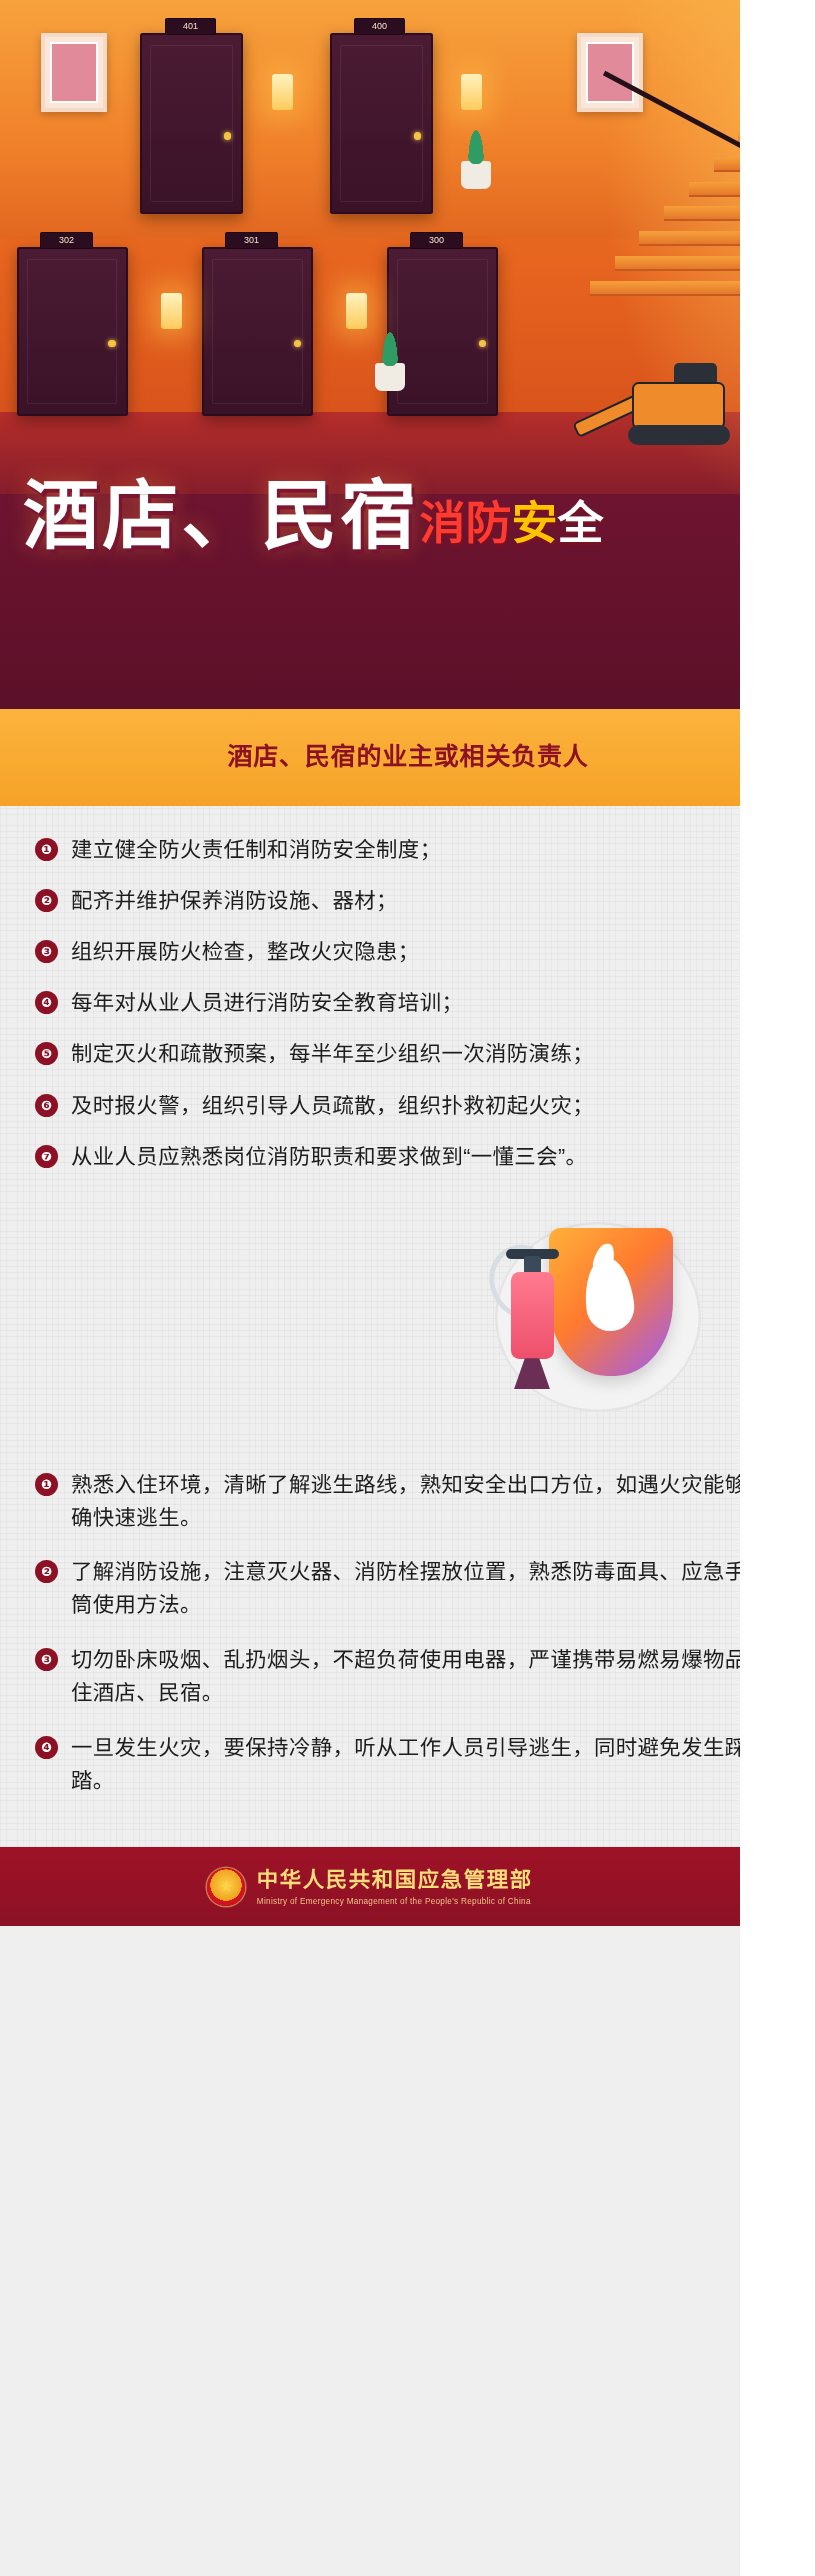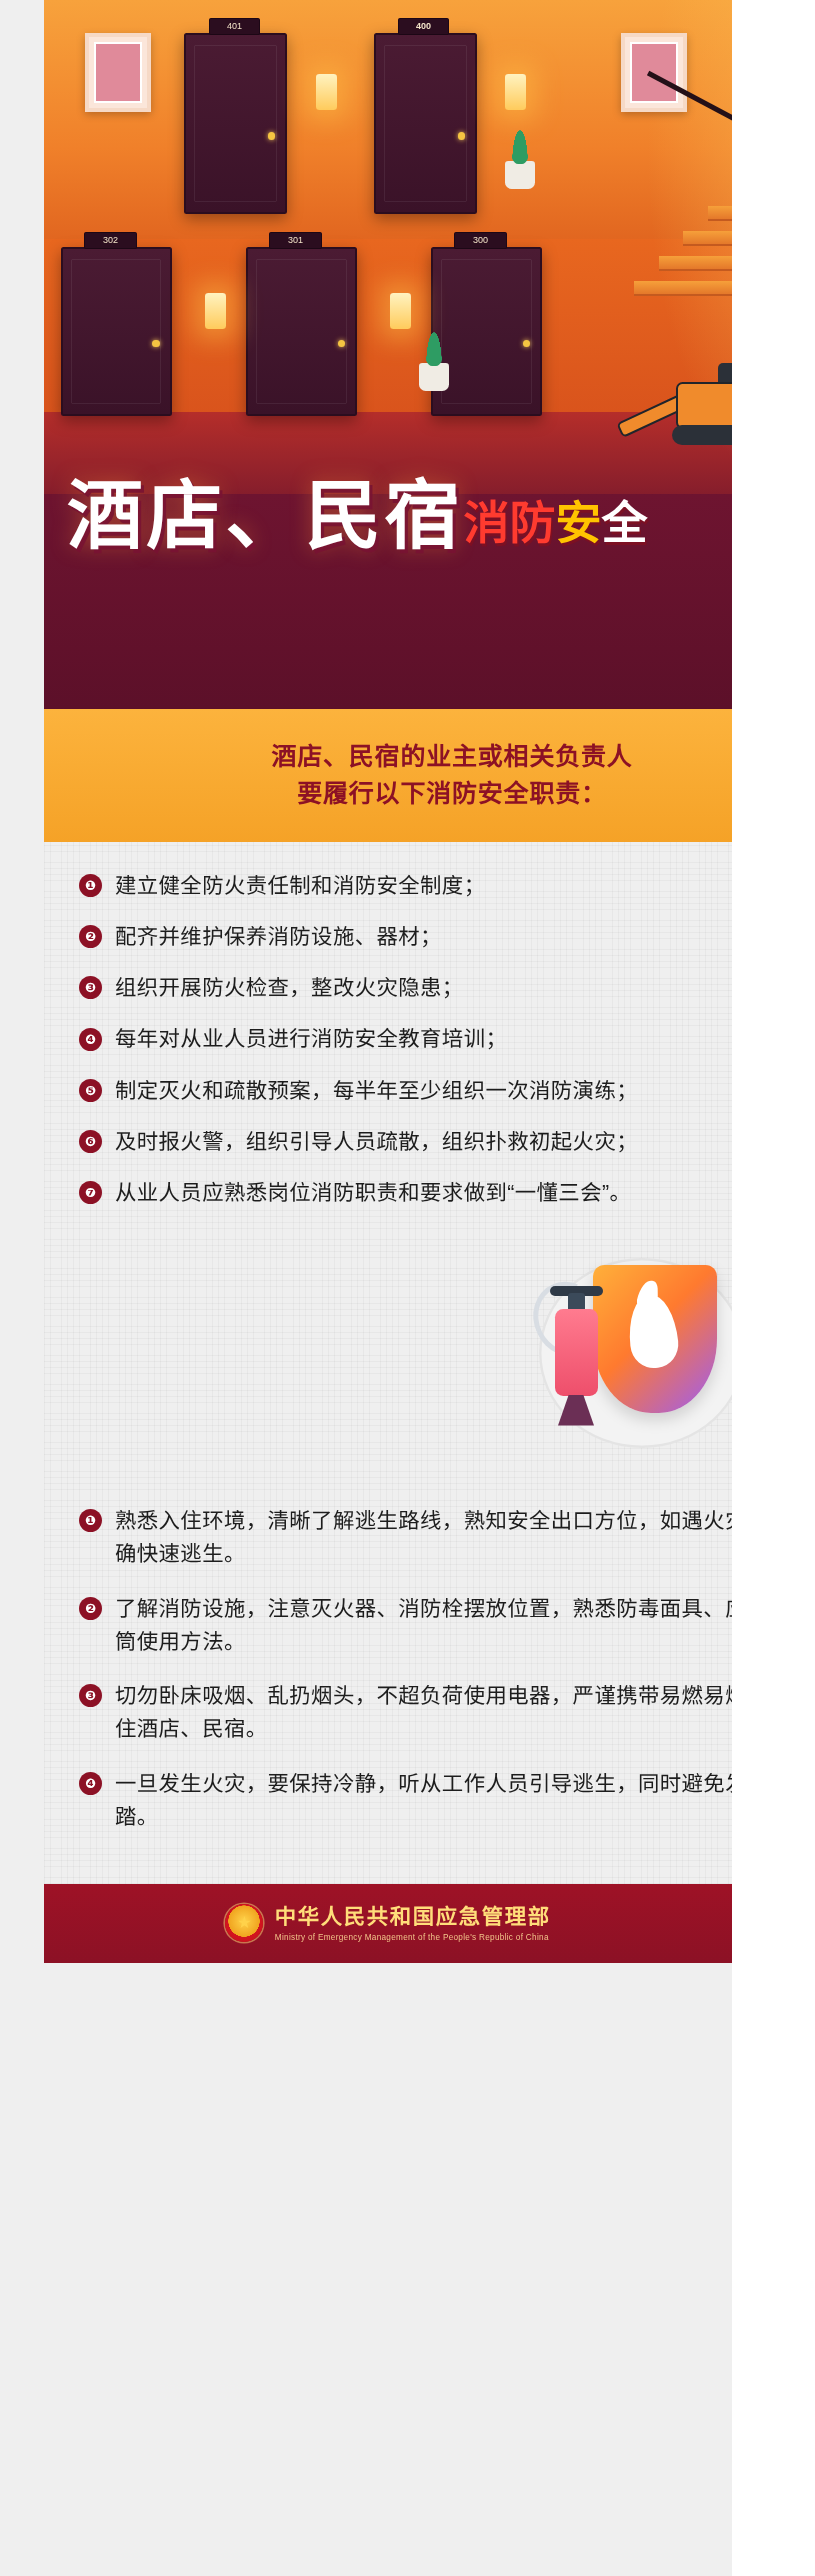--- a/index.html
+++ b/index.html
@@ -7,25 +7,24 @@
     padding: 0;
     background: #ffffff;
   }
   body {
     width: 816px;
     font-family: "Liberation Sans", "DejaVu Sans", sans-serif;
     color: #222;
   }
   .poster {
     position: relative;
-    width: 688px;
+    width: 740px;
     min-height: 2576px;
     background: #efefef;
     overflow: hidden;
-    padding-left: 44px;
   }
 
   
   .hero {
     position: relative;
     width: 816px;
     height: 709px;
     overflow: hidden;
     background: linear-gradient(180deg, #f07a27 0%, #e2531f 45%, #6d1430 78%, #5a0f29 100%);
   }
@@ -390,21 +389,21 @@
     <div class="glow"></div>
 
     <div class="door" style="left:140px; top:33px; width:99px; height:177px;">
       <span class="knob"></span>
     </div>
     <div class="plate" style="left:165px; top:18px; width:49px; height:15px;">401</div>
 
     <div class="door" style="left:330px; top:33px; width:99px; height:177px;">
       <span class="knob"></span>
     </div>
-    <div class="plate" style="left:354px; top:18px; width:49px; height:15px;font-weight:bold;">400</div>
+    <div class="plate" style="left:354px; top:18px; width:49px; height:15px;">400</div>
 
     <div class="lamp" style="left:272px; top:74px;"></div>
     <div class="lamp" style="left:461px; top:74px;"></div>
     <div class="lamp" style="left:758px; top:82px;"></div>
 
     <div class="frame" style="left:41px; top:33px; width:58px; height:71px;">
         <i></i>
       </div>
     <div class="frame" style="left:577px; top:33px; width:58px; height:71px;">
         <i></i>
@@ -459,21 +458,20 @@
         <span class="c">全</span>
       </span>
     </div>
   </div>
 
   <div class="paper">
 
     <div class="section-header">
       <h2>
         <span class="ln">酒店、民宿的业主或相关负责人</span>
-        <span class="ln">要履行以下消防安全职责：</span>
       </h2>
     </div>
 
     <div class="list-block">
       <div class="item">
         <div class="num">❶</div>
         <div class="txt">建立健全防火责任制和消防安全制度；</div>
       </div>
       <div class="item">
         <div class="num">❷</div>

